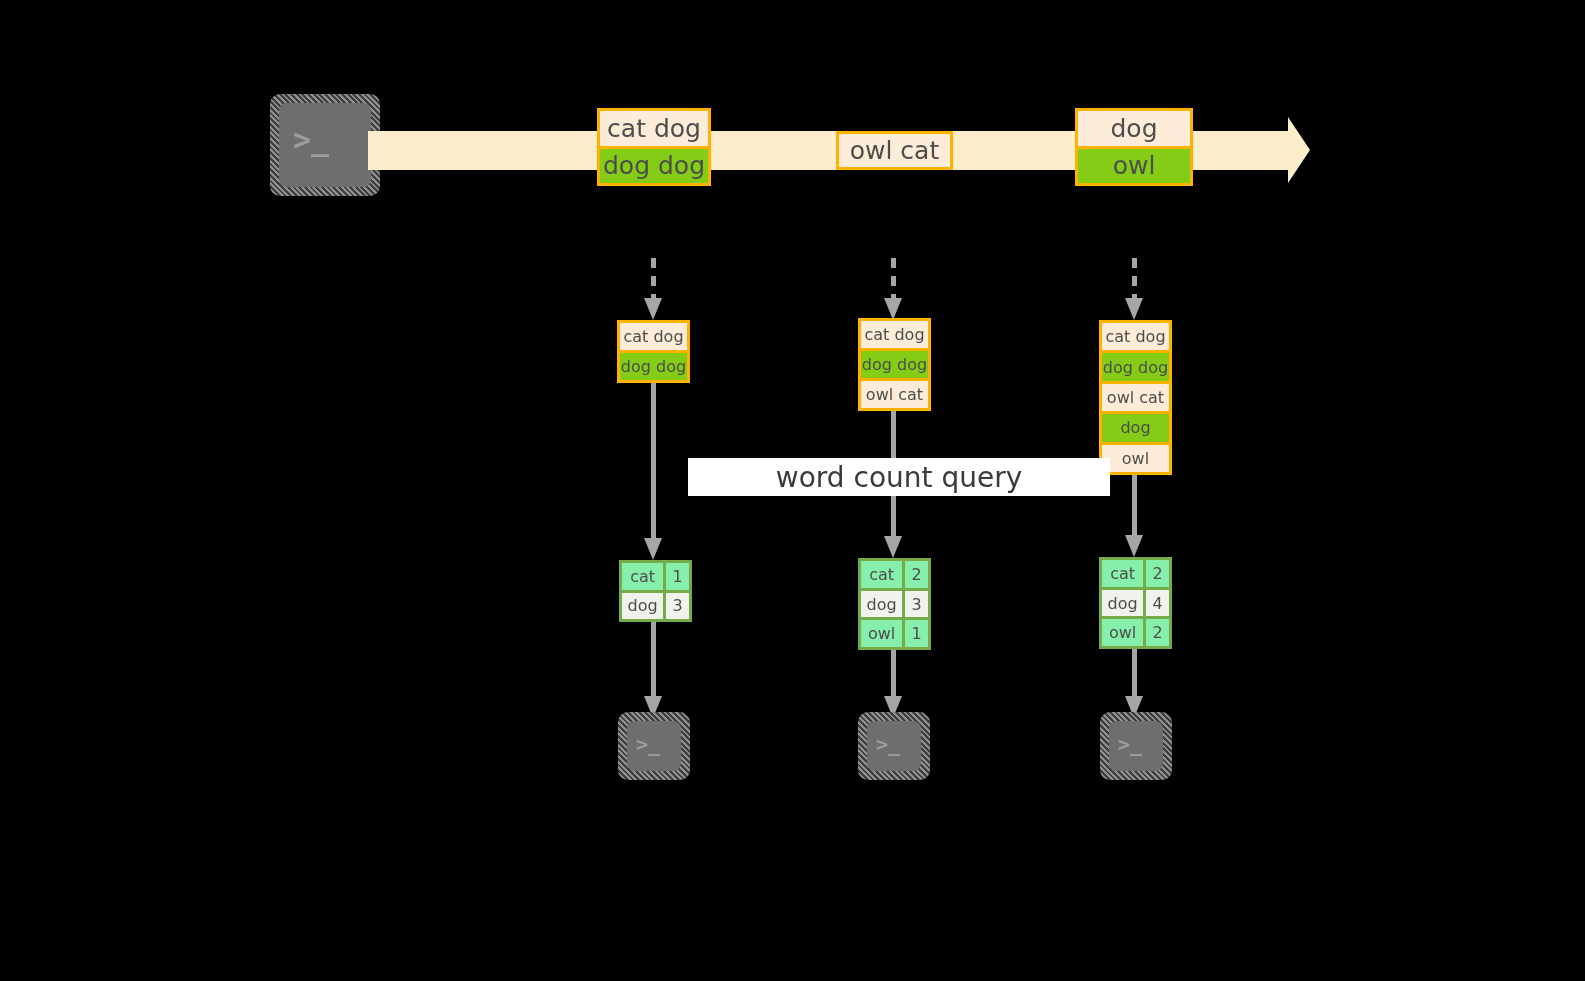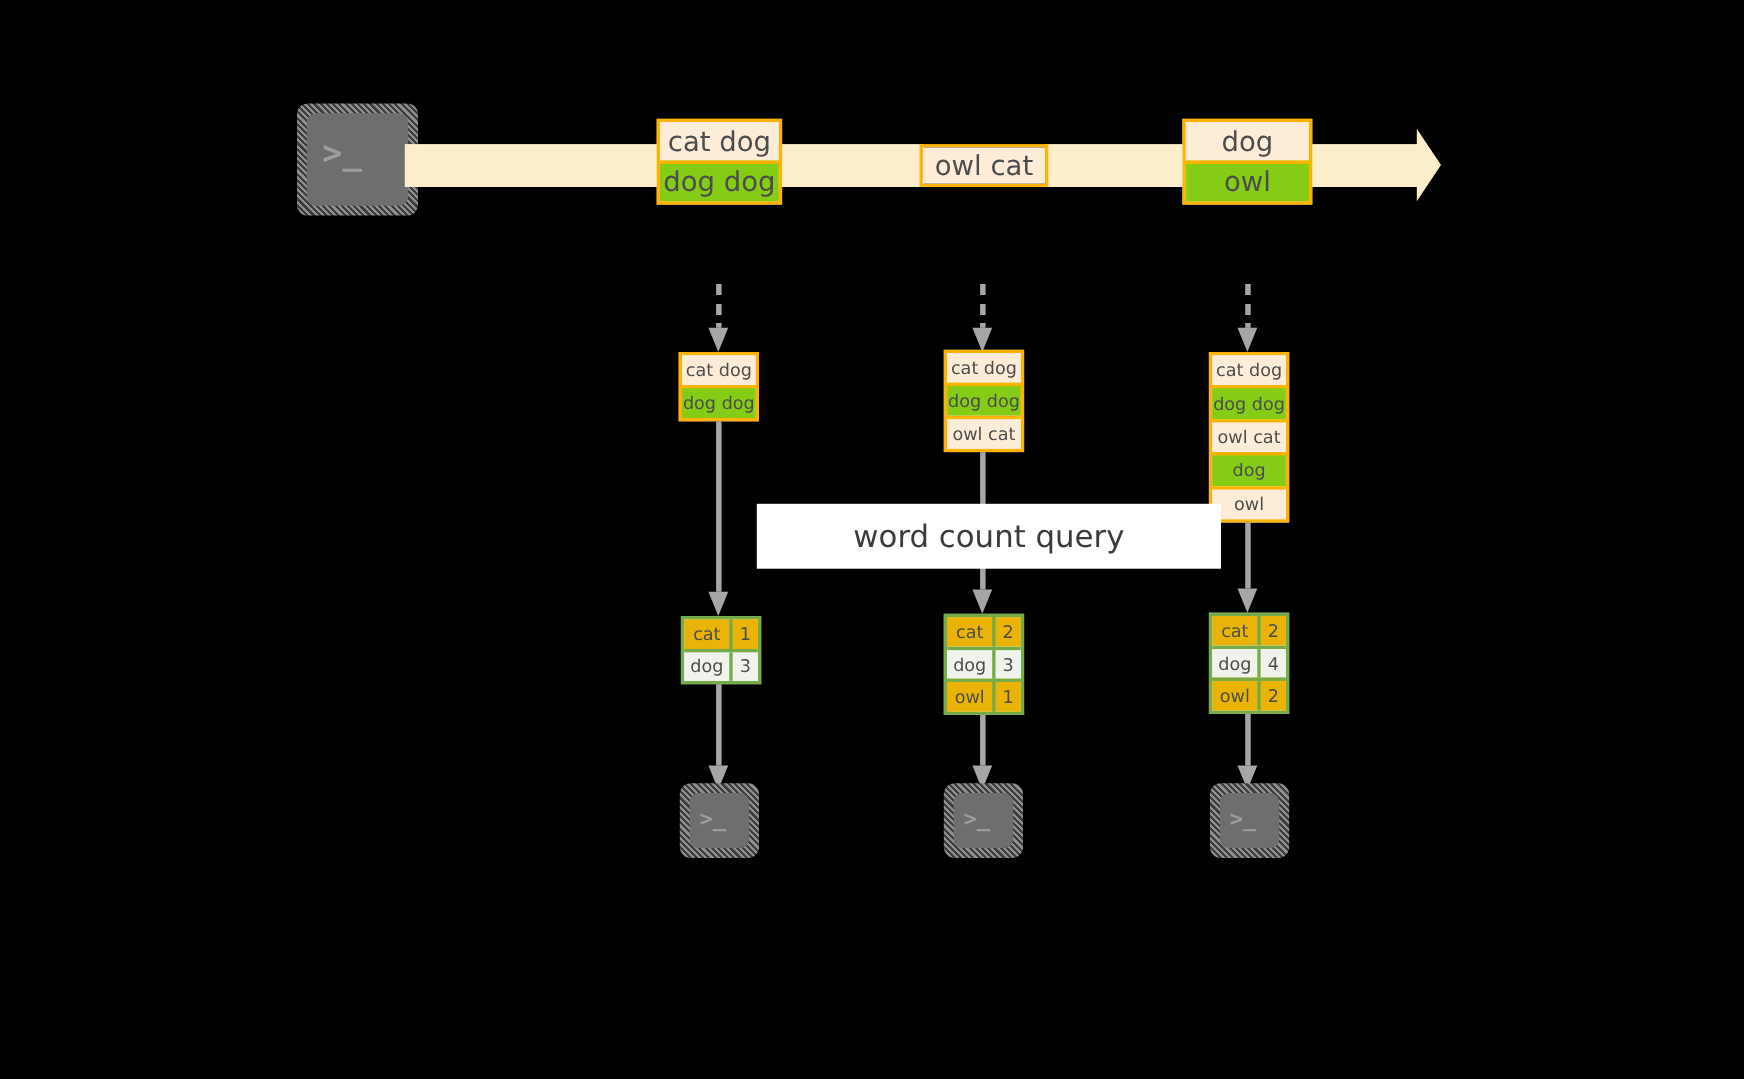--- a/index.html
+++ b/index.html
@@ -76,21 +76,21 @@
   .res {
     position: absolute;
     border: 3px solid #76ab49;
     display: flex;
     flex-direction: column;
     background: #e2eada;
   }
   .res-row {
     flex: 1 1 auto;
     display: flex;
-    background: #eab308;
+    background: #86efac;
   }
   .res-row.alt { background: #eff3ec; }
   .res-row + .res-row { border-top: 3px solid #76ab49; }
   .res-word {
     width: 48px;
     display: flex; align-items: center; justify-content: center;
     font-size: 16px; color: #4d4d4d;
     border-right: 3px solid #76ab49;
   }
   .res-count {
@@ -273,17 +273,17 @@
   <div class="conn" style="left:1132px; top:649px; width:5px; height:69px;">
     <div class="conn-line" style="height:47px;"></div>
     <div class="conn-head" style="top:47px;"></div>
   </div>
   <div class="term" style="left:1100px; top:712px; width:72px; height:68px;">
     <div class="term-inner">
       <div class="term-glyph" style="left:9px; top:13px; font-size:20px;">&gt;_</div>
     </div>
   </div>
 
-  <div class="query-band" style="left:688px; top:458px; width:422px; height:59px;">
+  <div class="query-band" style="left:688px; top:458px; width:422px; height:38px;">
     <span>word count query</span>
   </div>
 
 </div>
 
 </body></html>

